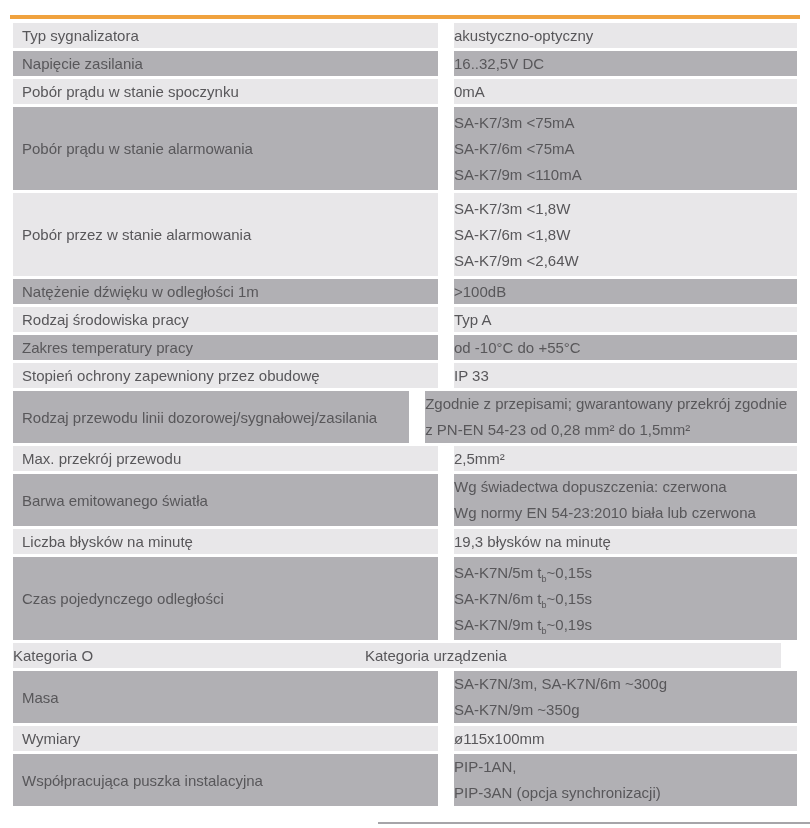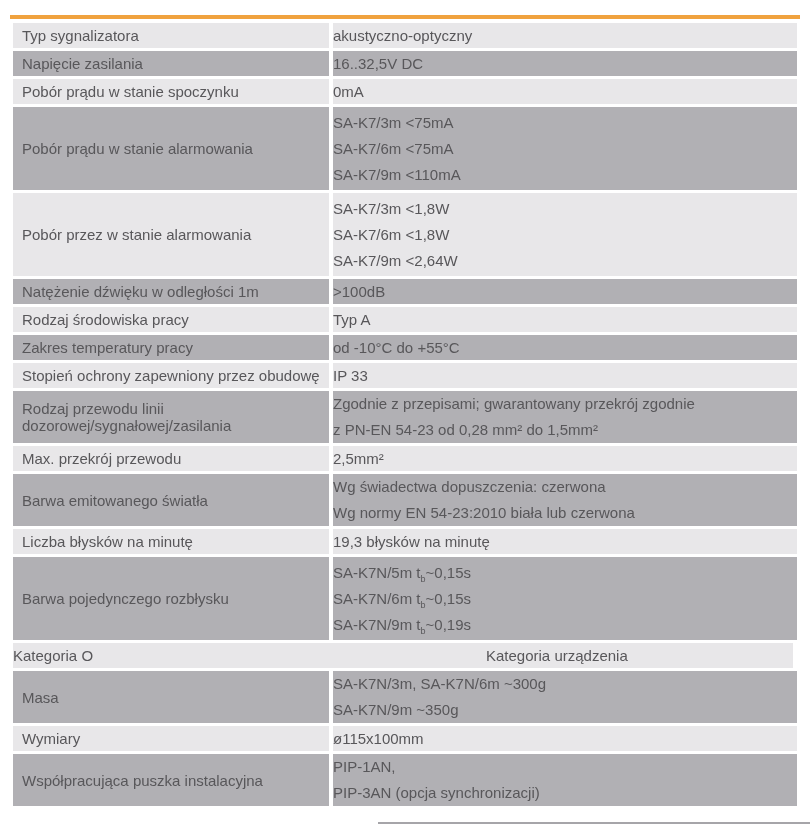--- a/index.html
+++ b/index.html
@@ -31,22 +31,22 @@
     width: 784px;
   }
   .row {
     display: flex;
     margin-bottom: 3px;
   }
   .cell {
     box-sizing: border-box;
   }
   .label {
-    width: 316px;
-    margin-right: 4px;
+    width: 425px;
+    margin-right: 16px;
     display: flex;
     align-items: center;
     padding-left: 9px;
     padding-right: 6px;
   }
   .value {
     flex: 1;
     display: flex;
     flex-direction: column;
     justify-content: center;
@@ -193,21 +193,21 @@
     <div class="cell label">
         <span>Liczba błysków na minutę</span>
       </div>
     <div class="cell value">
       <div class="line">19,3 błysków na minutę</div>
     </div>
   </div>
 
   <div class="row h3 dark">
     <div class="cell label">
-        <span>Barwa pojedynczego rozbłysku</span>
+        <span>Czas pojedynczego odległości</span>
       </div>
     <div class="cell value">
       <div class="line"><span>SA-K7N/5m t</span><sub class="sb">b</sub><span>~0,15s</span></div>
       <div class="line"><span>SA-K7N/6m t</span><sub class="sb">b</sub><span>~0,15s</span></div>
       <div class="line"><span>SA-K7N/9m t</span><sub class="sb">b</sub><span>~0,19s</span></div>
     </div>
   </div>
 
   <div class="row h1 light">
     <div class="cell value">

